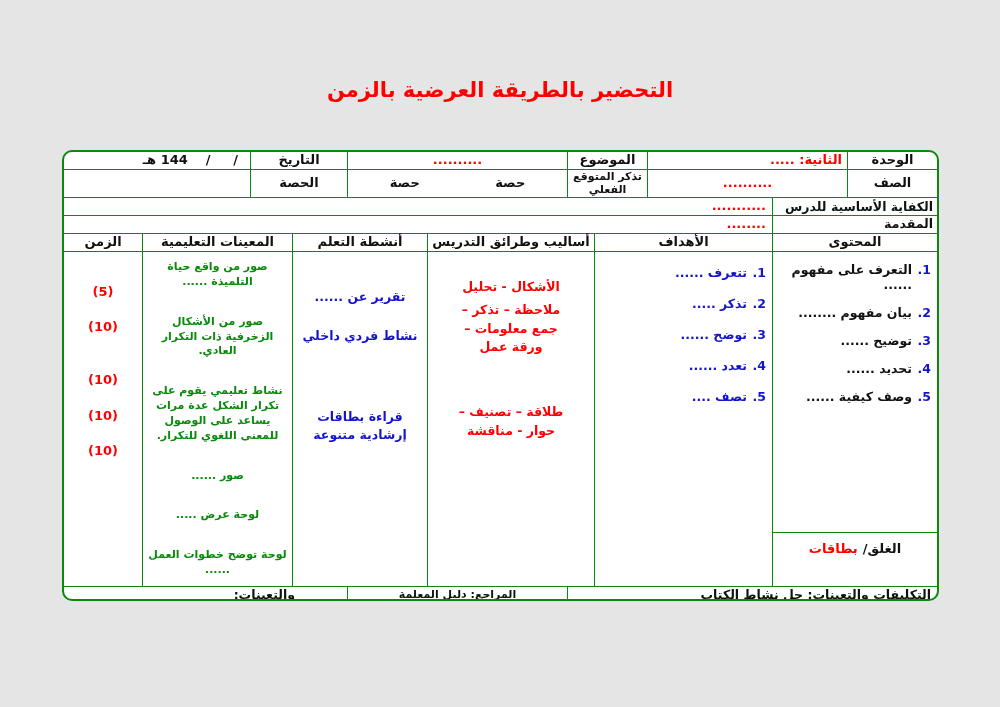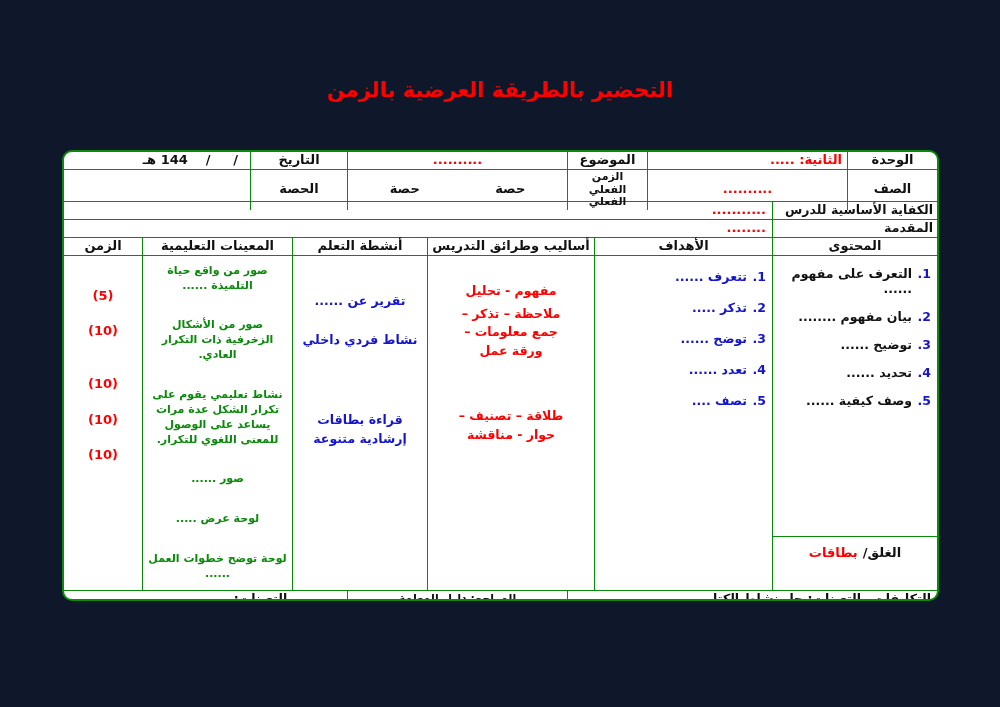--- a/index.html
+++ b/index.html
@@ -4,21 +4,21 @@
 <style>
   :root{
     --green:#0a8a0a;
     --red:#ff0000;
     --blue:#1414cc;
     --black:#111;
   }
   *{box-sizing:border-box;margin:0;padding:0;}
   html,body{width:1000px;height:707px;background:#ffffff;overflow:hidden;}
   body{font-family:"DejaVu Sans","Liberation Sans",sans-serif;direction:rtl;color:var(--black);}
-  .sheet{position:relative;width:1000px;height:707px;background:#0f172a;text-decoration:underline;}
+  .sheet{position:relative;width:1000px;height:707px;background:#e5e5e5;text-decoration:underline;}
   .title{position:absolute;top:78px;left:0;right:0;text-align:center;color:var(--red);font-size:21px;font-weight:bold;}
   .plan-table{
     position:absolute;top:150px;right:61px;width:877px;height:451px;
     border:2px solid var(--green);border-radius:10px;background:#fff;
     display:flex;flex-direction:column;overflow:hidden;
   }
   .row{display:grid;border-bottom:1px solid var(--green);}
   .row:last-child{border-bottom:none;}
   .cell{border-left:1px solid var(--green);display:flex;align-items:center;font-weight:bold;font-size:13px;padding:1px 4px;line-height:1.15;}
   .cell:last-child{border-left:none;}
@@ -87,21 +87,21 @@
       <div class="cell val-red val-right">الثانية: .....</div>
       <div class="cell lbl">الموضوع</div>
       <div class="cell val-red val-center">..........</div>
       <div class="cell lbl">التاريخ</div>
       <div class="cell date-cell">/&nbsp;&nbsp;&nbsp;&nbsp;&nbsp;/&nbsp;&nbsp;&nbsp;&nbsp;144 هـ</div>
     </div>
 
     <div class="row top-row r2">
       <div class="cell lbl">الصف</div>
       <div class="cell val-red val-center">..........</div>
-      <div class="cell lbl-small">الزمن الفعلي الفعلي</div>
+      <div class="cell lbl-small">تذكر المتوقع الفعلي</div>
       <div class="cell val-split">
         <span>حصة</span>
         <span>حصة</span>
       </div>
       <div class="cell lbl">الحصة</div>
       <div class="cell"></div>
     </div>
 
     <div class="row kv-row rk">
       <div class="cell kv-label">الكفاية الأساسية للدرس</div>
@@ -172,21 +172,21 @@
               <span class="txt">تعدد ......</span>
             </div>
           <div class="item">
               <span class="num">5.</span>
               <span class="txt">تصف ....</span>
             </div>
         </div>
       </div>
 
       <div class="col methods-col">
-        <div class="m m2">مفهوم - تحليل</div>
+        <div class="m m2">الأشكال - تحليل</div>
         <div class="m m3">ملاحظة – تذكر – جمع معلومات – ورقة عمل</div>
         <div class="m m4">طلاقة – تصنيف – حوار - مناقشة</div>
       </div>
 
       <div class="col acts-col">
         <div class="a a1">تقرير عن ......</div>
         <div class="a a2">نشاط فردي داخلي</div>
         <div class="a a3">قراءة بطاقات إرشادية متنوعة</div>
       </div>
 

